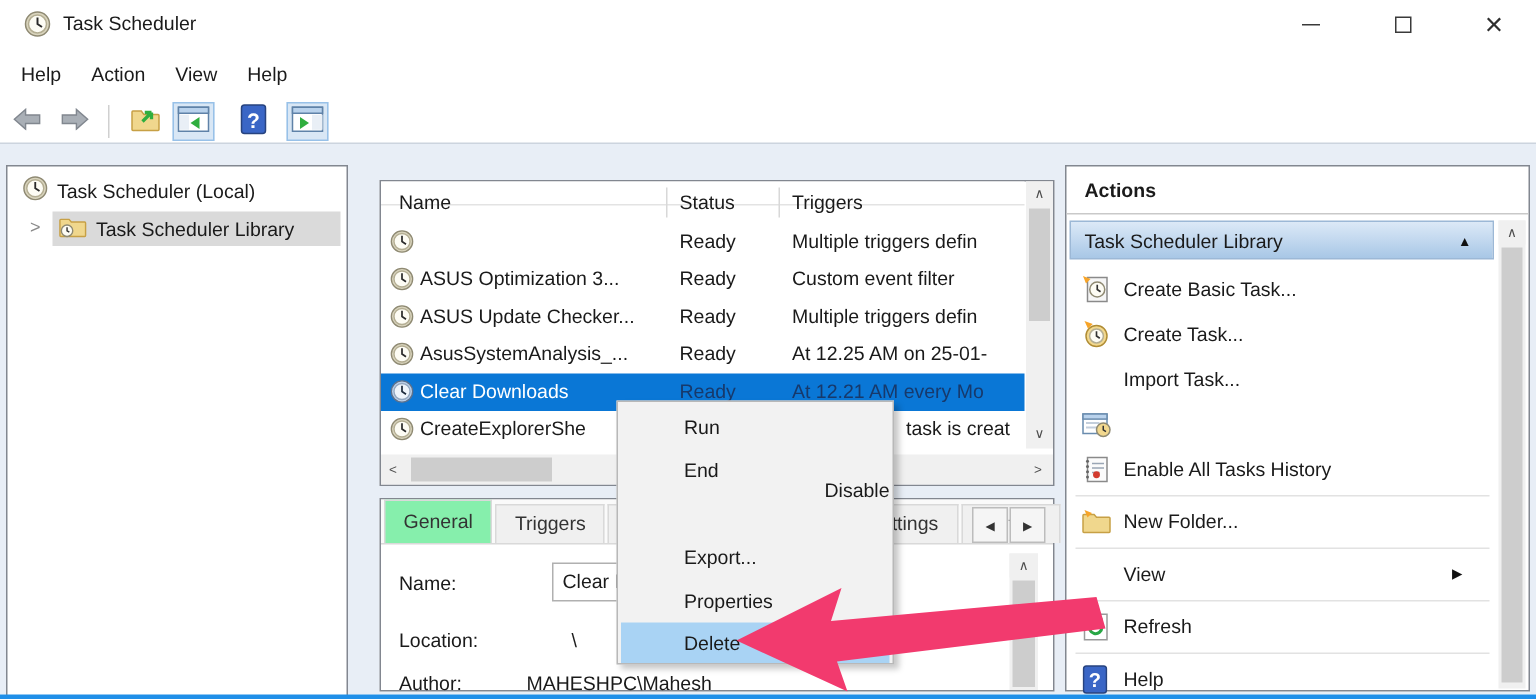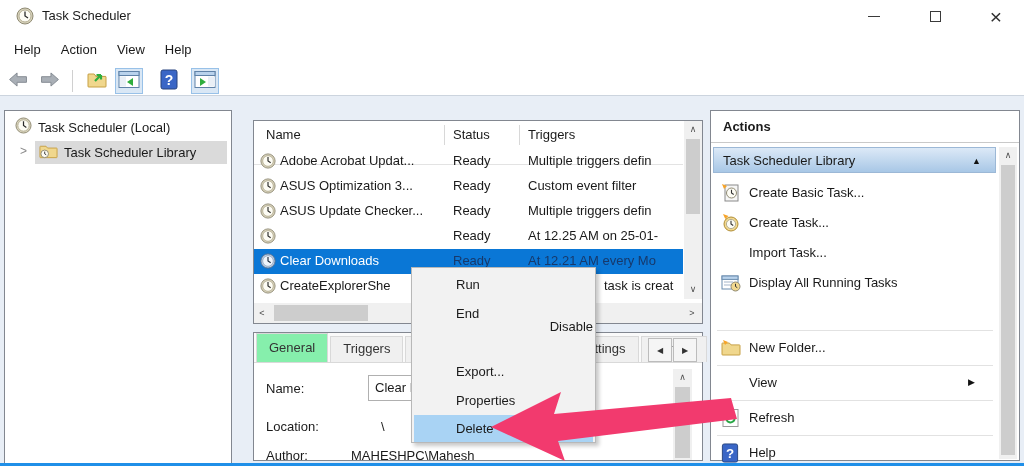--- a/index.html
+++ b/index.html
@@ -33,21 +33,21 @@
   
   .tree-panel { left:4px; top:110px; width:228px; height:448px; }
   .tree-row { position:absolute; left:0; height:22px; display:flex; align-items:center; }
   .tree-root { top:5px; left:10px; }
   .tree-child-wrap { position:absolute; top:30px; left:0; width:226px; height:23px; }
   .tree-sel { position:absolute; left:30px; top:0; width:192px; height:23px; background:#dadada; }
   .expander { position:absolute; left:15px; top:3px; color:#8a8a8a; font-size:12px; }
   .tree-label { margin-left:6px; }
   
   .list-panel { left:253px; top:120px; width:450px; height:204px; }
-  .list-header { position:absolute; left:0; top:0; width:429px; height:44px; background:#fff; border-bottom:1px solid #e3e3e3; }
+  .list-header { position:absolute; left:0; top:0; width:429px; height:16px; background:#fff; border-bottom:1px solid #e3e3e3; }
   .col-h { position:absolute; top:6px; color:#1a1a1a; }
   .col-sep { position:absolute; top:4px; width:1px; height:20px; background:#d8d8d8; }
   .lrow { position:absolute; left:0; width:429px; height:25px; overflow:hidden; }
   .lrow .row-icon { position:absolute; left:6px; top:4px; width:16px; height:16px; }
   .c-name  { position:absolute; left:26px;  top:4px; white-space:nowrap; }
   .c-status{ position:absolute; left:199px; top:4px; white-space:nowrap; }
   .c-trig  { position:absolute; left:274px; top:4px; white-space:nowrap; }
   .c-trig.shift { left:350px; }
   .lrow.sel { background:#0a77d6; }
   .lrow.sel .c-name { color:#ffffff; }
@@ -194,21 +194,20 @@
     <div class="col-sep" style="left:190px;"></div>
     <div class="col-sep" style="left:265px;"></div>
   </div>
 
   <div class="lrow" style="top:28px;">
     <span class="row-icon"><svg width="16" height="16" viewBox="0 0 18 18">
           <circle cx="9" cy="9" r="8" fill="#d9d4bd" stroke="#8f8a73"></circle>
           <circle cx="9" cy="9" r="6" fill="#fdfcf4" stroke="#b4ae93"></circle>
           <path d="M9 4.6V9l3 2" stroke="#2b2b2b" stroke-width="1.3" fill="none"></path>
         </svg></span>
-    <span class="c-name">Adobe Acrobat Updat...</span>
     <span class="c-status">Ready</span>
     <span class="c-trig">Multiple triggers defin</span>
   </div>
   <div class="lrow" style="top:53px;">
     <span class="row-icon"><svg width="16" height="16" viewBox="0 0 18 18">
           <circle cx="9" cy="9" r="8" fill="#d9d4bd" stroke="#8f8a73"></circle>
           <circle cx="9" cy="9" r="6" fill="#fdfcf4" stroke="#b4ae93"></circle>
           <path d="M9 4.6V9l3 2" stroke="#2b2b2b" stroke-width="1.3" fill="none"></path>
         </svg></span>
     <span class="c-name">ASUS Optimization 3...</span>
@@ -224,20 +223,21 @@
     <span class="c-name">ASUS Update Checker...</span>
     <span class="c-status">Ready</span>
     <span class="c-trig">Multiple triggers defin</span>
   </div>
   <div class="lrow" style="top:103px;">
     <span class="row-icon"><svg width="16" height="16" viewBox="0 0 18 18">
           <circle cx="9" cy="9" r="8" fill="#d9d4bd" stroke="#8f8a73"></circle>
           <circle cx="9" cy="9" r="6" fill="#fdfcf4" stroke="#b4ae93"></circle>
           <path d="M9 4.6V9l3 2" stroke="#2b2b2b" stroke-width="1.3" fill="none"></path>
         </svg></span>
+    <span class="c-name">AsusSystemAnalysis_...</span>
     <span class="c-status">Ready</span>
     <span class="c-trig">At 12.25 AM on 25-01-</span>
   </div>
   <div class="lrow sel" style="top:128px;">
     <span class="row-icon"><svg width="16" height="16" viewBox="0 0 18 18">
           <circle cx="9" cy="9" r="8" fill="#bcd0e8" stroke="#5d718c"></circle>
           <circle cx="9" cy="9" r="6" fill="#eef4fb" stroke="#93a7c0"></circle>
           <path d="M9 4.6V9l3 2" stroke="#1d2b3d" stroke-width="1.3" fill="none"></path>
         </svg></span>
     <span class="c-name">Clear Downloads</span>
@@ -325,21 +325,32 @@
     <span class="albl">Import Task...</span>
   </div>
   <div class="arow" style="top:157px;">
     <span class="aicon"><svg width="20" height="20" viewBox="0 0 20 20">
       <rect x="1" y="3" width="16" height="13" fill="#fff" stroke="#6a8cae"></rect>
       <rect x="1" y="3" width="16" height="3.4" fill="#b9d2ec" stroke="#6a8cae"></rect>
       <path d="M3 9h9M3 12h9" stroke="#c3cedb" stroke-width="1.4"></path>
       <circle cx="14.5" cy="13.5" r="4.5" fill="#f2d88e" stroke="#8f8a73"></circle>
           <path d="M14.5 10.8v2.7l1.8 1.2" stroke="#333" stroke-width="1" fill="none"></path>
     </svg></span>
-    <span class="albl">Display All Running Tasks</span>
+  </div>
+  <div class="arow" style="top:187px;">
+    <span class="aicon"><svg width="20" height="20" viewBox="0 0 20 20">
+      <rect x="4" y="2" width="13" height="16" fill="#fbfbfb" stroke="#8a8a8a"></rect>
+      <circle cx="4" cy="4.5" r="1" fill="#666"></circle>
+          <circle cx="4" cy="8" r="1" fill="#666"></circle>
+          <circle cx="4" cy="11.5" r="1" fill="#666"></circle>
+          <circle cx="4" cy="15" r="1" fill="#666"></circle>
+      <path d="M7 6h8M7 9h8M7 12h5" stroke="#9aa6b5" stroke-width="1.1"></path>
+      <circle cx="10" cy="13.5" r="2.3" fill="#d23b2e"></circle>
+    </svg></span>
+    <span class="albl">Enable All Tasks History</span>
   </div>
   <div class="asep" style="top:219px;"></div>
   <div class="arow" style="top:222px;">
     <span class="aicon"><svg width="20" height="20" viewBox="0 0 20 20">
       <path d="M1 6v10.4q0 .6.6.6h16.8q.6 0 .6-.6V7.5q0-.6-.6-.6H10L8.4 5H1.6q-.6 0-.6.6Z" fill="#f0d78d" stroke="#c7a045"></path>
       <path d="M2 2l5 2-3 3Z" fill="#f7a428"></path>
     </svg></span>
     <span class="albl">New Folder...</span>
   </div>
   <div class="asep" style="top:254px;"></div>

